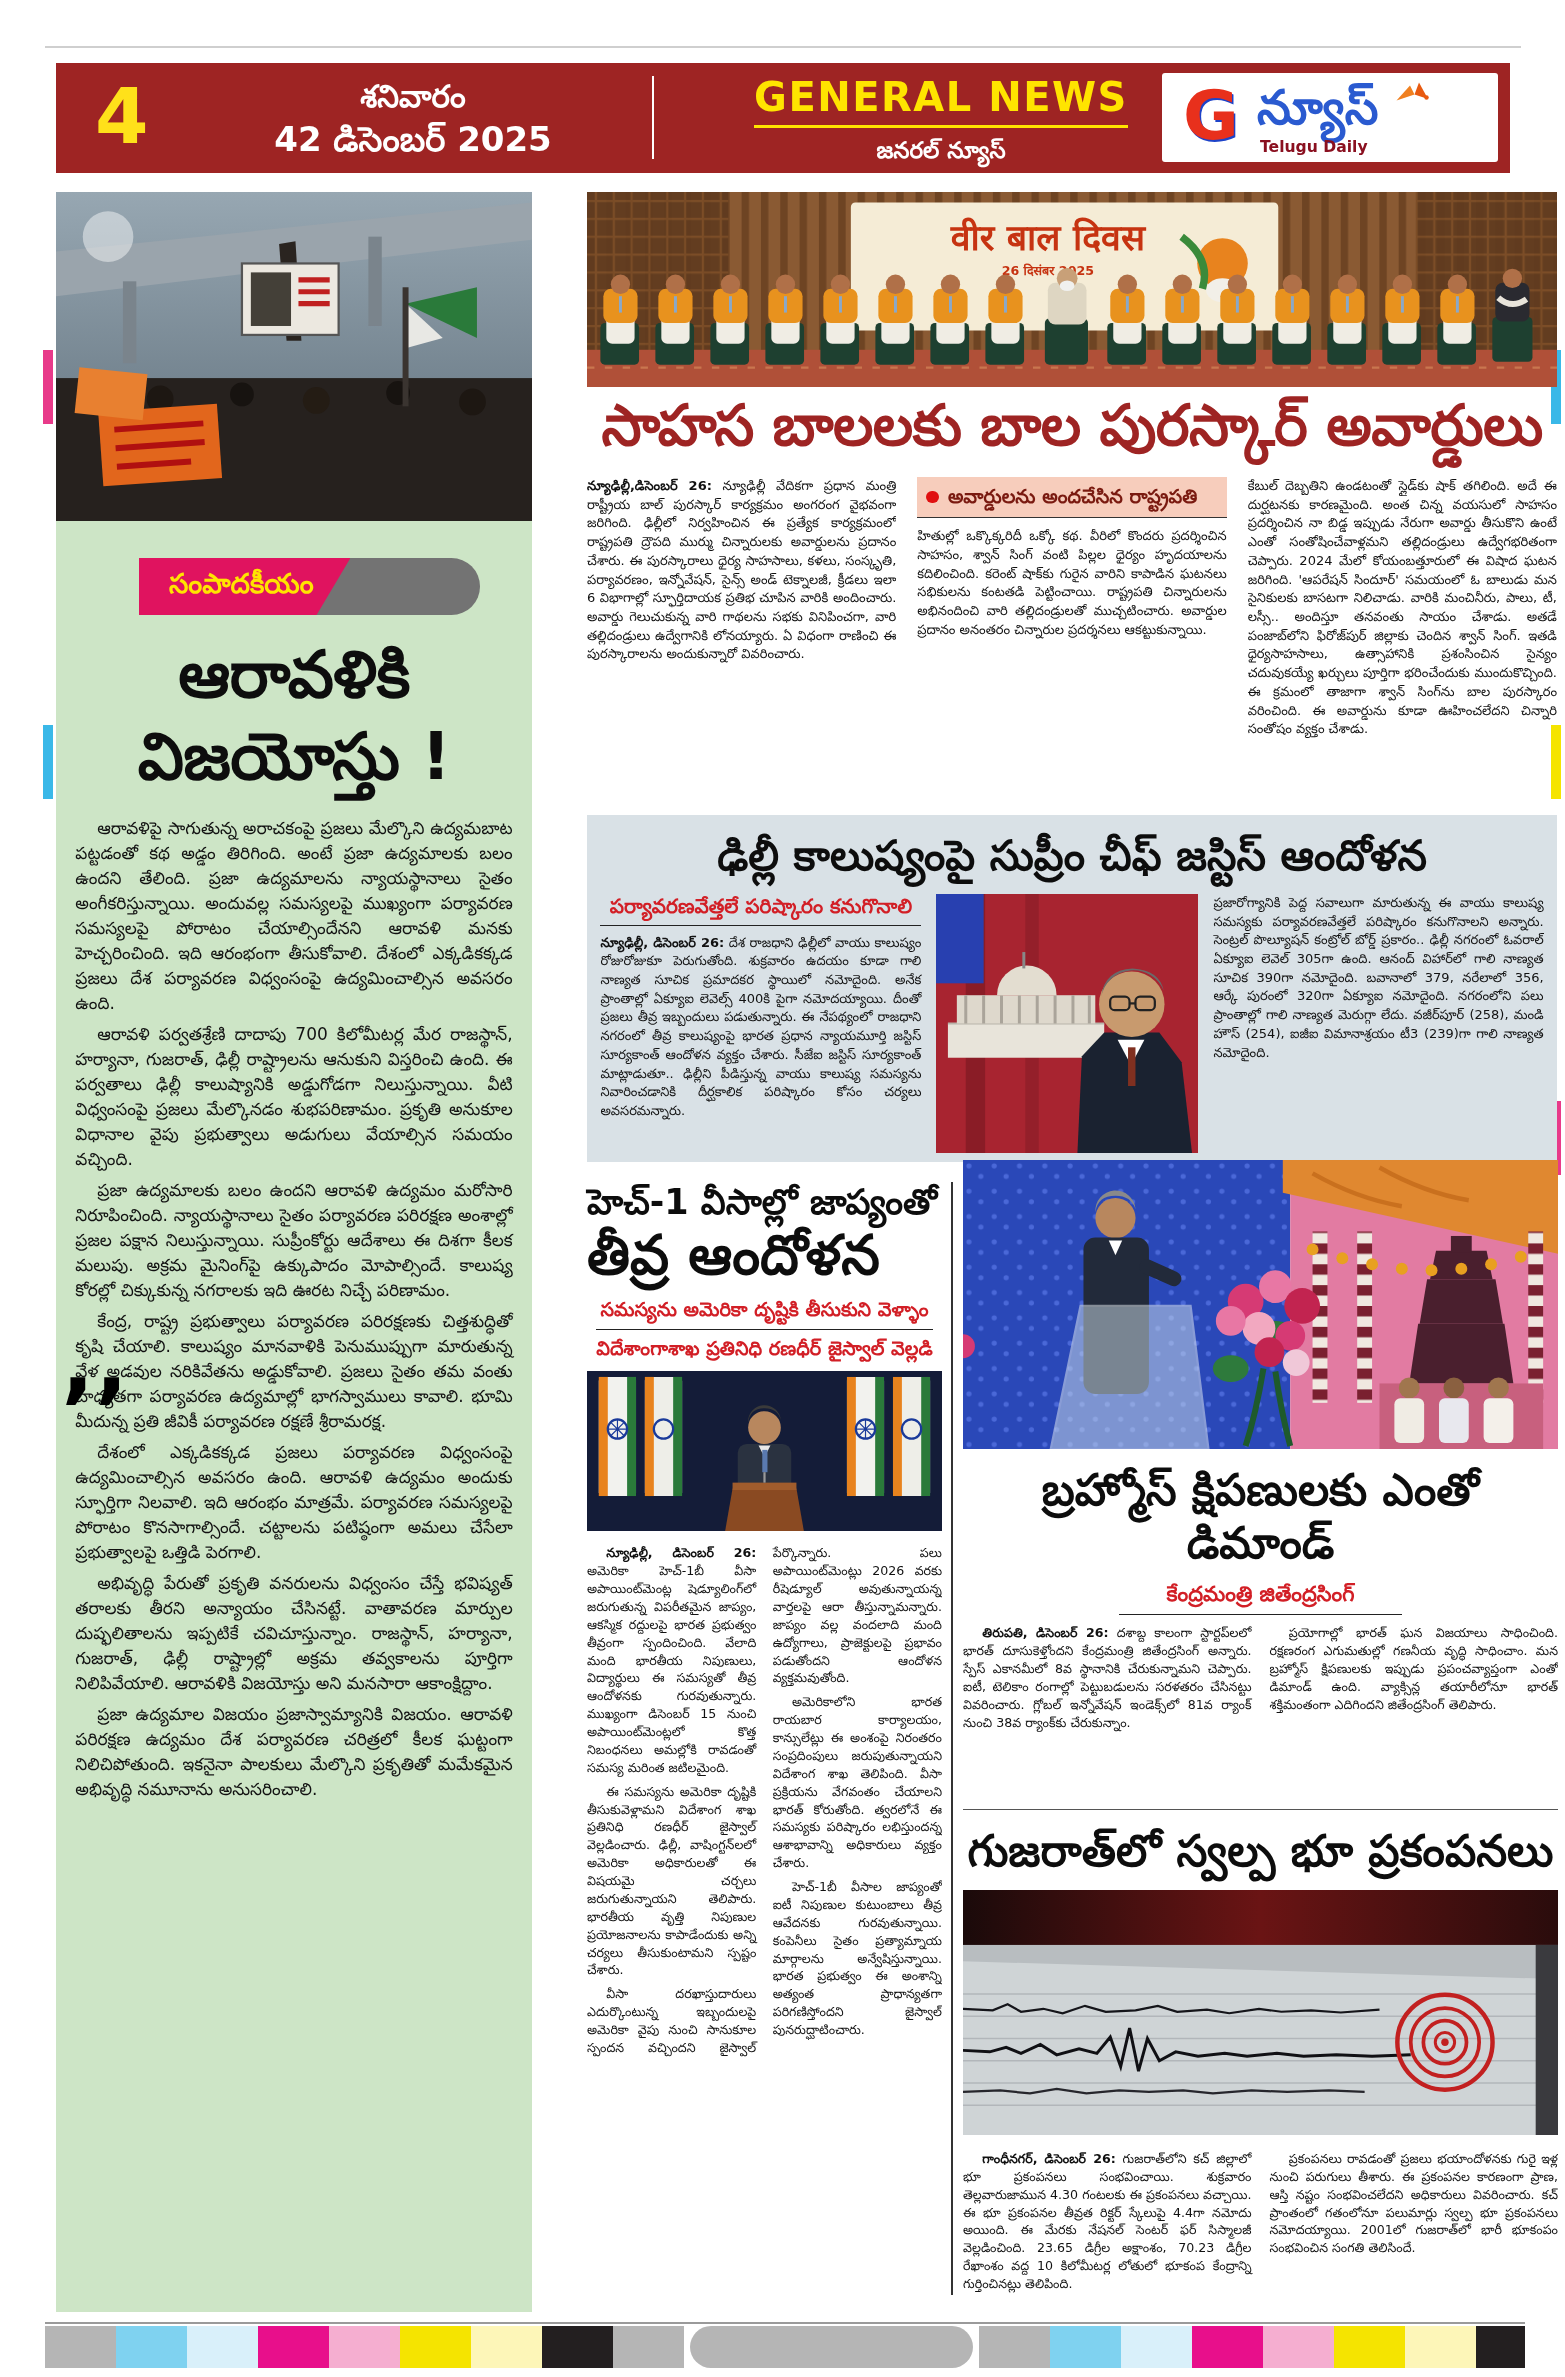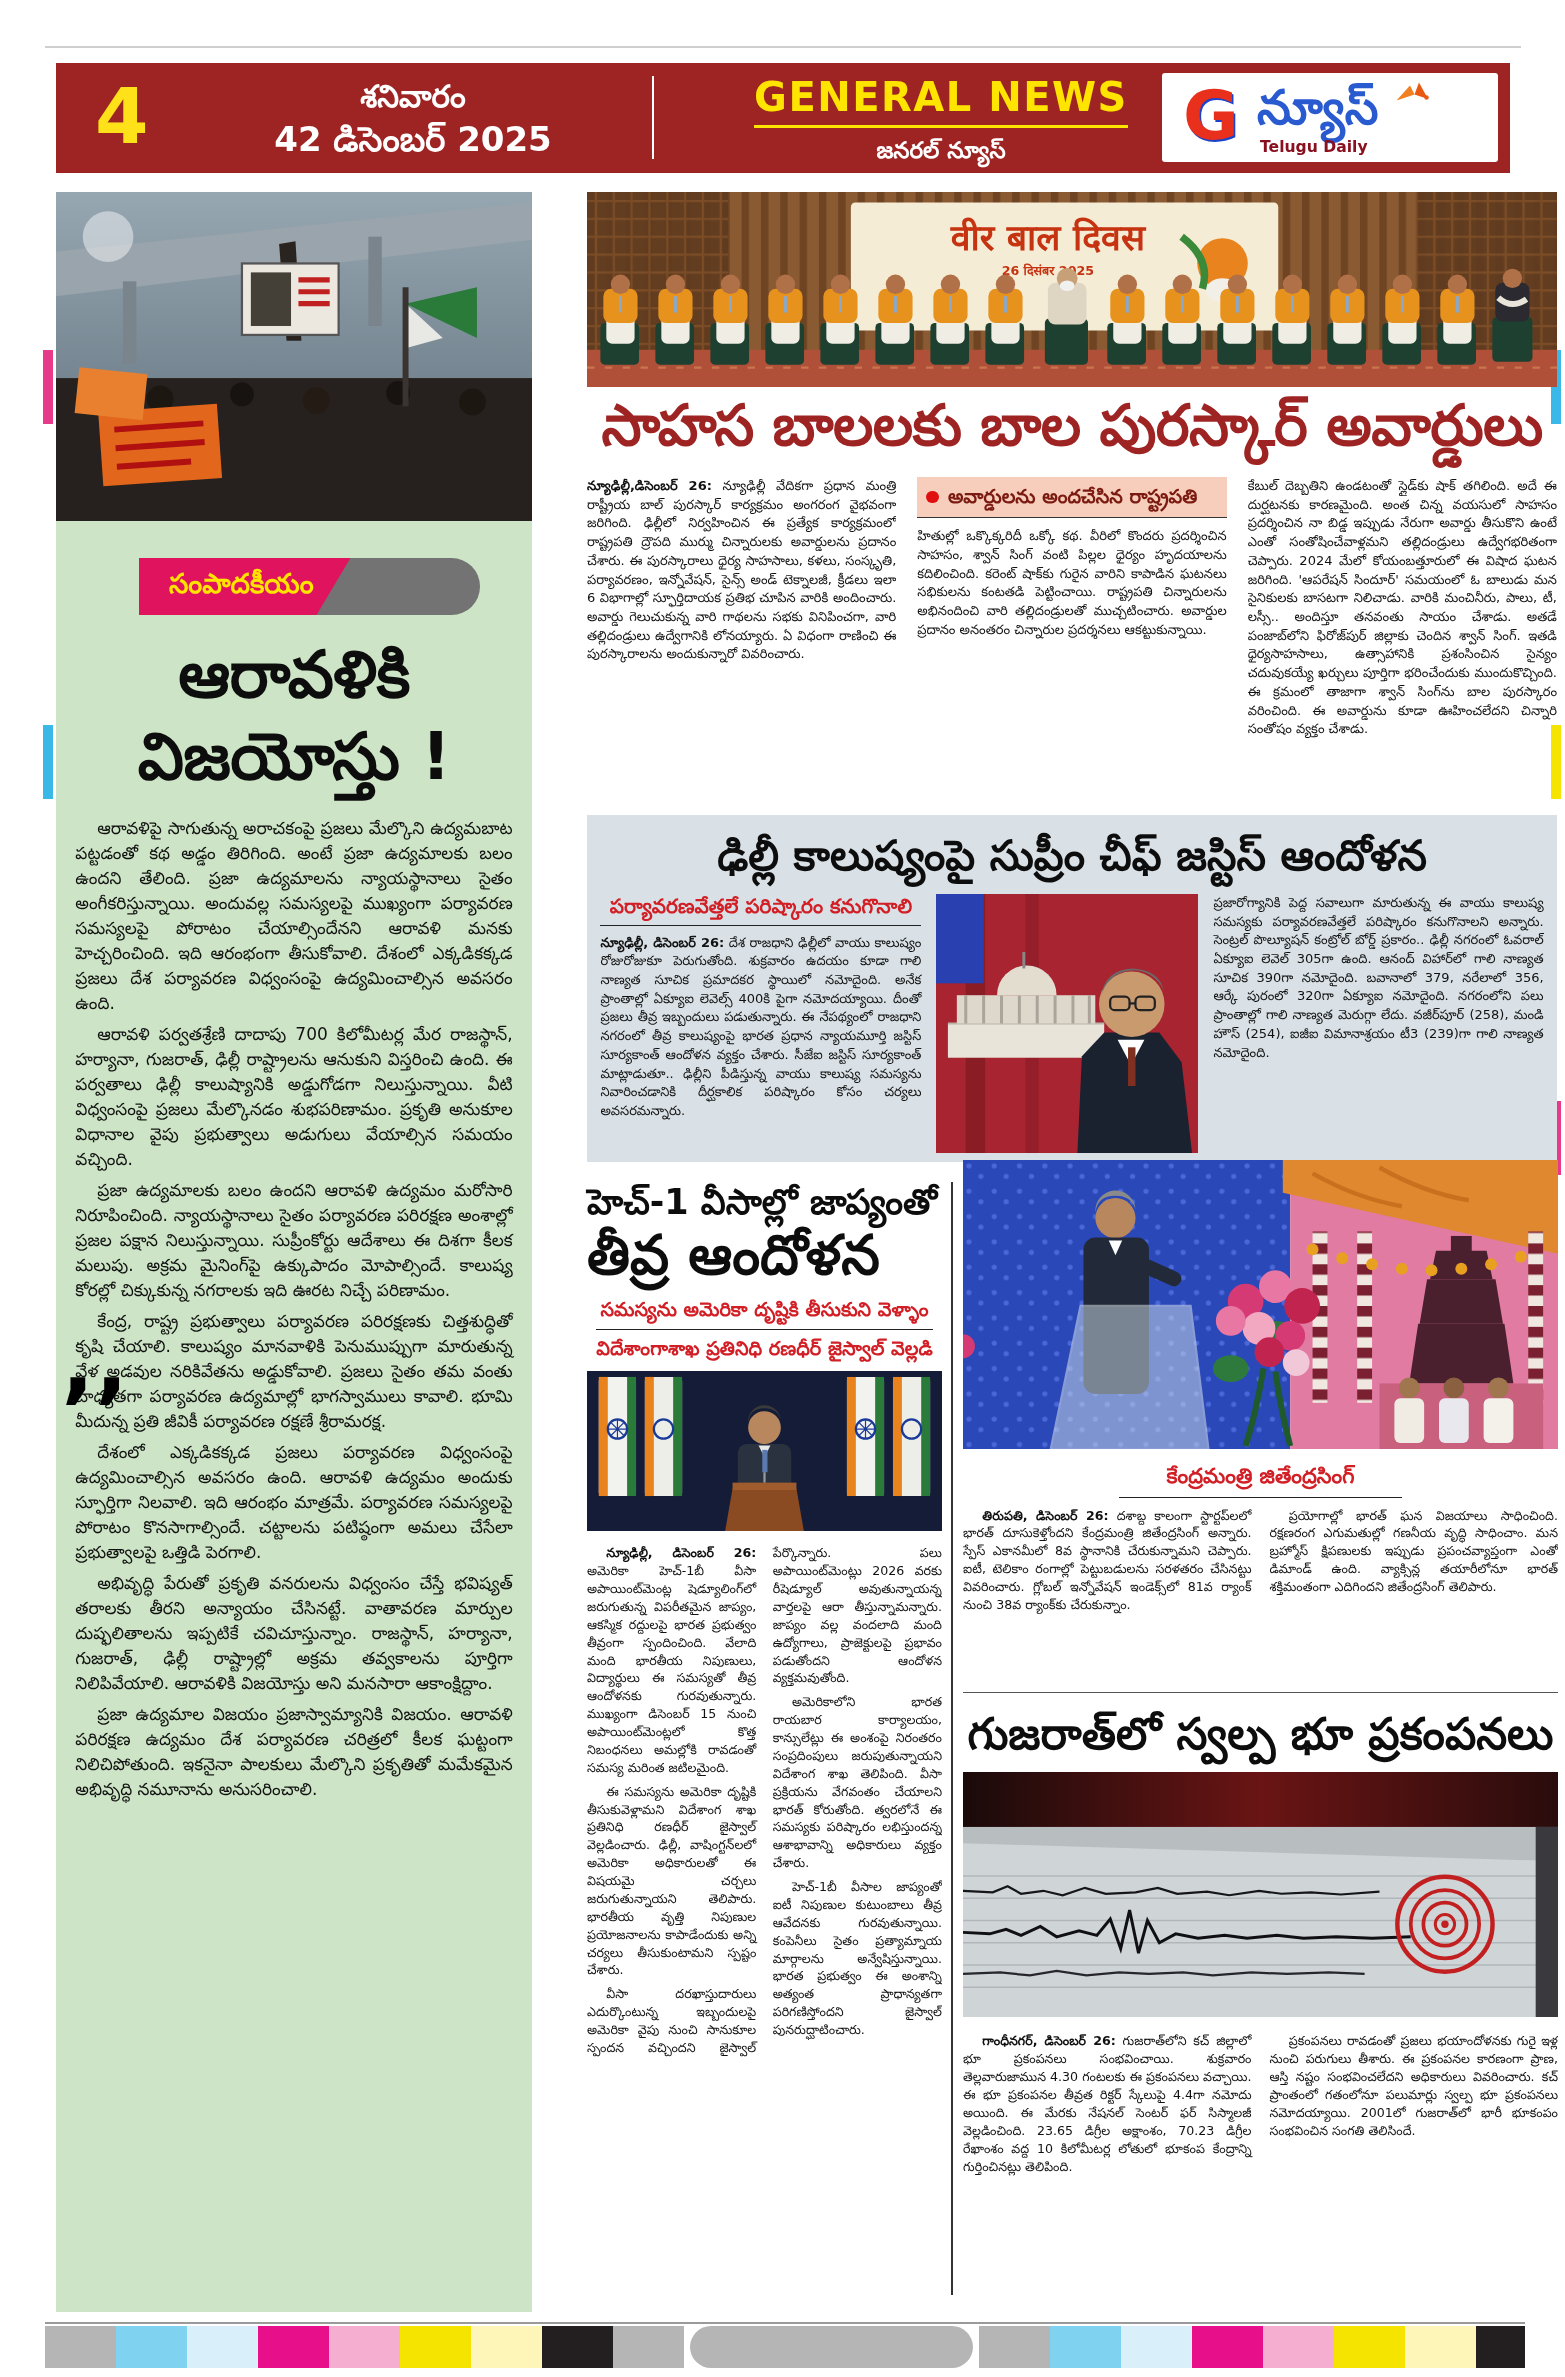--- a/index.html
+++ b/index.html
@@ -400,20 +400,21 @@
         <circle cx="456" cy="196" r="24" fill="#c22450"></circle>
           <circle cx="398" cy="226" r="22" fill="#f2a8c0"></circle>
         <circle cx="440" cy="236" r="20" fill="#d63a74"></circle>
           <circle cx="360" cy="216" r="20" fill="#e877a4"></circle>
         <circle cx="412" cy="258" r="20" fill="#c22450"></circle>
           <circle cx="448" cy="272" r="18" fill="#f0c8d8"></circle>
         <circle cx="372, " cy="250" r="16" fill="#d63a74"></circle>
         <path d="M404 280 q-10 60 -24 104 M420 284 q8 56 20 100" stroke="#1e5a2c" stroke-width="8" fill="none"></path>
       </g>
     </svg>
+    <div class="br-headline">బ్రహ్మోస్ క్షిపణులకు ఎంతో డిమాండ్</div>
     <div class="br-sub">కేంద్రమంత్రి జితేంద్రసింగ్</div>
     <div class="br-body">
       <p><b class="dateline">తిరుపతి, డిసెంబర్ 26:</b> <span>దశాబ్ద కాలంగా స్టార్టప్‌లలో భారత్ దూసుకెళ్తోందని కేంద్రమంత్రి జితేంద్రసింగ్ అన్నారు. స్పేస్ ఎకానమీలో 8వ స్థానానికి చేరుకున్నామని చెప్పారు. ఐటీ, టెలికాం రంగాల్లో పెట్టుబడులను సరళతరం చేసినట్టు వివరించారు. గ్లోబల్ ఇన్నోవేషన్ ఇండెక్స్‌లో 81వ ర్యాంక్ నుంచి 38వ ర్యాంక్‌కు చేరుకున్నాం.</span></p>
       <p>ప్రయోగాల్లో భారత్ ఘన విజయాలు సాధించింది. రక్షణరంగ ఎగుమతుల్లో గణనీయ వృద్ధి సాధించాం. మన బ్రహ్మోస్ క్షిపణులకు ఇప్పుడు ప్రపంచవ్యాప్తంగా ఎంతో డిమాండ్ ఉంది. వ్యాక్సిన్ల తయారీలోనూ భారత్ శక్తిమంతంగా ఎదిగిందని జితేంద్రసింగ్ తెలిపారు.</p>
     </div>
     <div class="quake-headline">గుజరాత్‌లో స్వల్ప భూ ప్రకంపనలు</div>
     <svg class="seismo" viewBox="0 0 800 330" preserveAspectRatio="none">
       <defs>
         <linearGradient id="seistop" x1="0" y1="0" x2="1" y2="0">
           <stop offset="0" stop-color="#1a0a0a"></stop>

